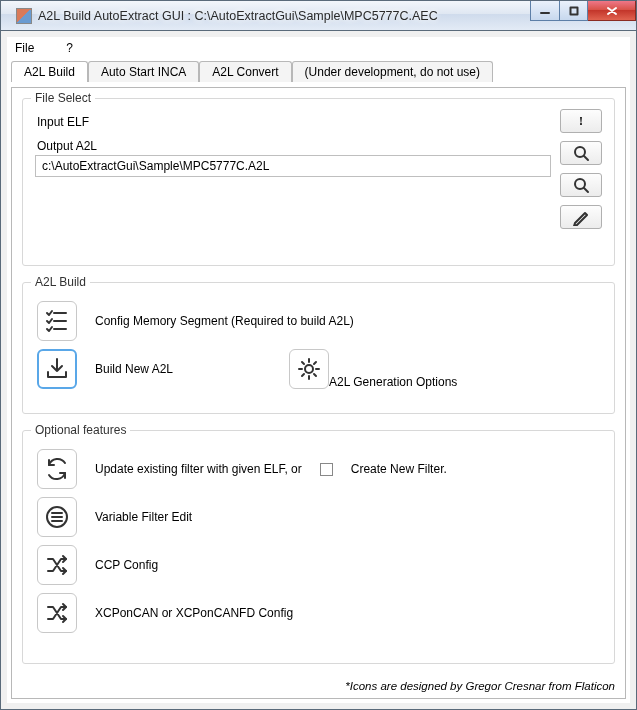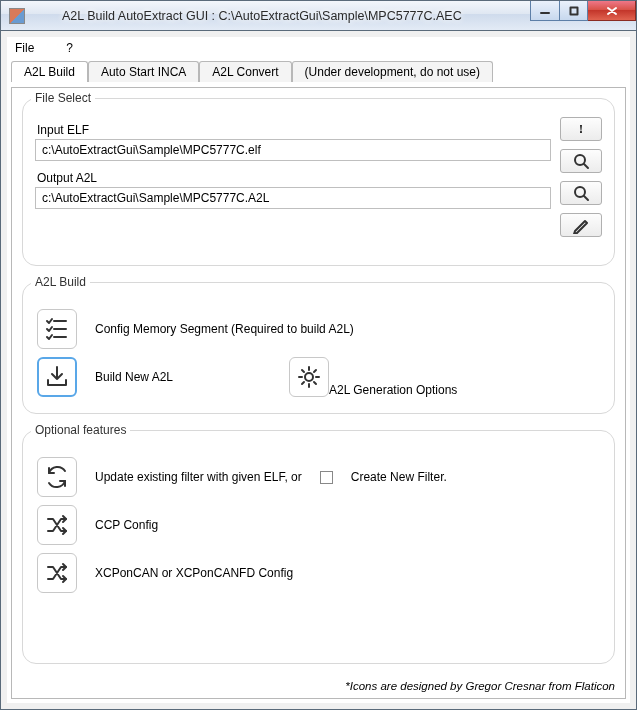--- a/index.html
+++ b/index.html
@@ -14,23 +14,22 @@
   }
 
   
   .titlebar {
     height: 30px;
     background: linear-gradient(to bottom, #f3f6fb 0%, #dfe7f2 45%, #cfdbec 46%, #e3ebf6 100%);
     border: 1px solid #5a6a7a;
     border-bottom: none;
     display: flex;
     align-items: center;
-    padding-left: 8px;
+    padding-left: 15px;
     position: relative;
-    gap: 31px;
   }
   .titlebar .app-icon {
     width: 16px; height: 16px;
     background:
       linear-gradient(135deg,#d97a5a 0 50%,transparent 0),
       linear-gradient(135deg,transparent 50%,#6a9bd1 0);
     border:1px solid #888;
     margin-right:6px;
   }
   .titlebar .title { color:#2a2a2a; text-shadow:0 0 6px #fff,0 0 6px #fff; font-size:12.5px; }
@@ -76,22 +75,22 @@
   }
   .tab.active { background:#fff; z-index:2; }
   .tab-page {
     border:1px solid #b8b8b8; background:#fff;
     position:absolute; left:4px; right:4px; top:50px; bottom:4px;
     padding:10px 10px 6px 10px;
   }
 
   
   .groupbox {
-    border:1px solid #d8d8d8; border-radius:14px;
-    position:relative; padding:18px 12px 12px 12px;
+    border:1px solid #d8d8d8; border-radius:3px;
+    position:relative; padding:10px 12px 12px 12px;
   }
   .groupbox > .legend {
     position:absolute; top:-8px; left:8px; background:#fff; padding:0 4px;
     font-size:12px; color:#333;
   }
 
   
   .txt {
     width:100%; height:22px;
     border:1px solid #bfbfbf; padding:2px 6px; font-size:12px;
@@ -162,21 +161,20 @@
     </div>
 
     <div class="tab-page">
 
       <div class="groupbox" style="height:168px;">
         <span class="legend">File Select</span>
 
         <div style="display:flex; gap:9px;">
           <div style="flex:1;">
             <div class="lbl">Input ELF</div>
-            <input class="txt" type="text" value="c:\AutoExtractGui\Sample\MPC5777C.elf" style="">
             <div class="lbl" style="margin-top:10px">Output A2L</div>
             <input class="txt" type="text" value="c:\AutoExtractGui\Sample\MPC5777C.A2L" style="">
           </div>
           <div class="right-col">
             <div class="btn" style="font-family:serif;font-weight:bold">
               <span>!</span>
             </div>
             <div class="btn">
               <svg width="18" height="18">
                   <circle cx="8" cy="8" r="5"></circle>
@@ -242,20 +240,29 @@
             <svg width="26" height="26">
               <path d="M21 7 A9 9 0 0 0 5 9 M5 19 A9 9 0 0 0 21 17"></path>
               <path d="M5 4 v5 h5 M21 22 v-5 h-5"></path>
             </svg>
           </div>
           <span class="caption">Update existing filter with given ELF, or</span>
           <span class="checkbox"></span>
           <span class="caption">Create New Filter.</span>
         </div>
 
+        <div class="action-row">
+          <div class="icon-btn">
+            <svg width="26" height="26">
+              <circle cx="13" cy="13" r="10"></circle>
+              <path d="M8 9 h10 M8 13 h10 M8 17 h10"></path>
+            </svg>
+          </div>
+          <span class="caption">Variable Filter Edit</span>
+        </div>
 
         <div class="action-row">
           <div class="icon-btn">
             <svg width="26" height="26">
               <path d="M4 7 h5 l8 12 h5 M4 19 h5 l8 -12 h5"></path>
               <path d="M19 4 l3 3 l-3 3 M19 16 l3 3 l-3 3"></path>
             </svg>
           </div>
           <span class="caption">CCP Config</span>
         </div>

